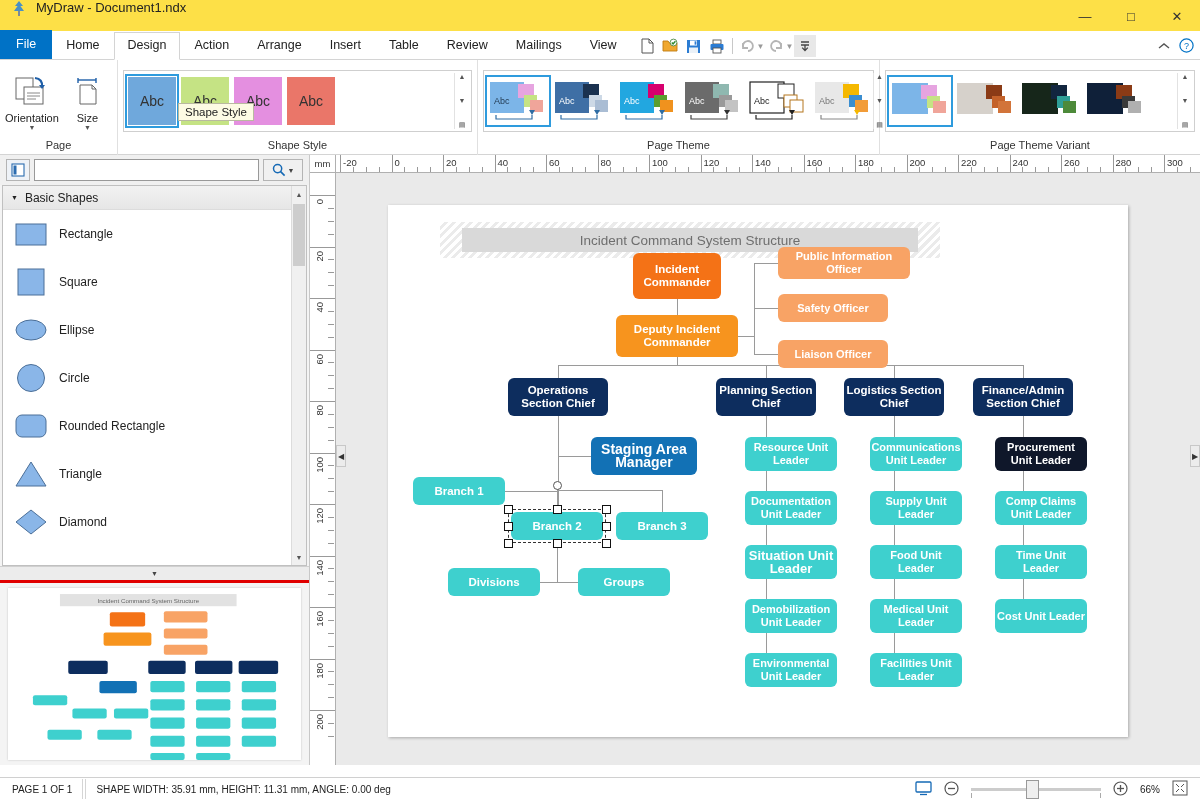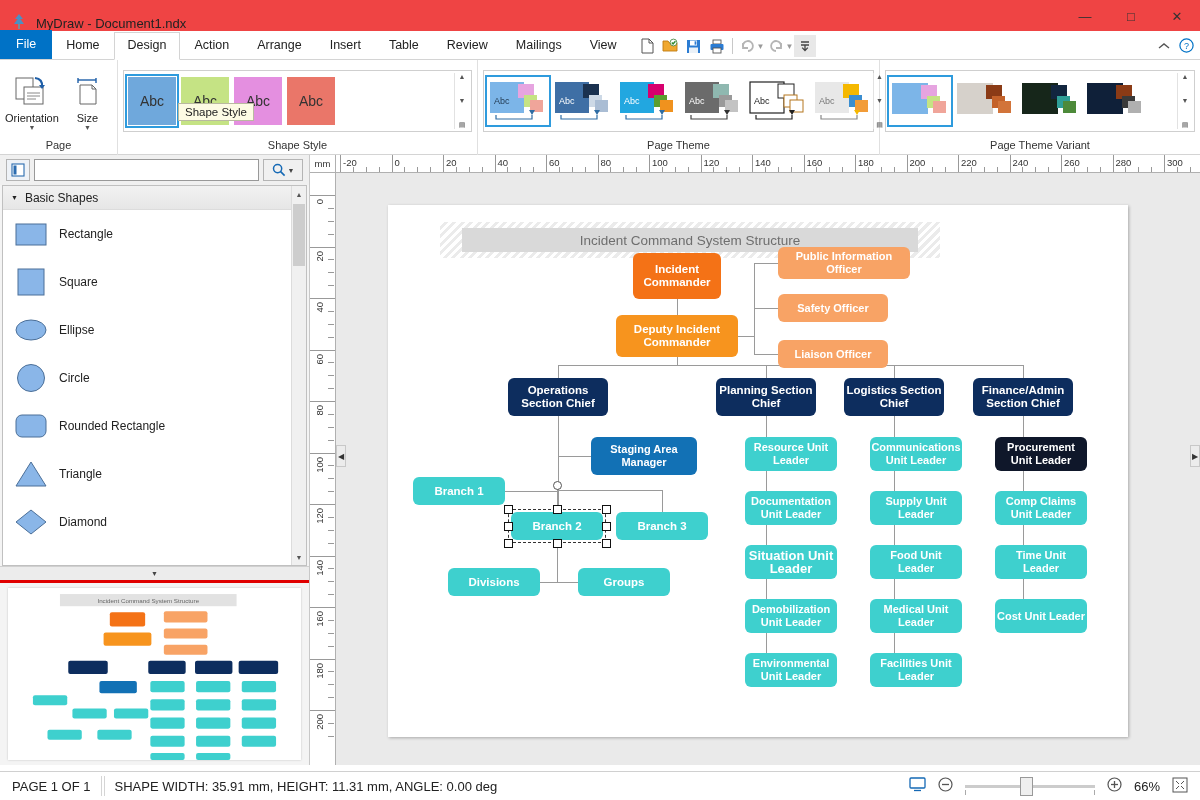--- a/index.html
+++ b/index.html
@@ -2,21 +2,21 @@
 <html><head>
 <meta charset="utf-8">
 <style>
   * { box-sizing: border-box; margin:0; padding:0; }
   body {
     width:1200px; height:800px; overflow:hidden;
     font-family:"Liberation Sans", sans-serif; font-size:12px;
     background:#fff; color:#222; position:relative;
   }
   
-  #titlebar { height:32px; background:#ef4444; display:flex; align-items:flex-end;
+  #titlebar { height:32px; background:#fde047; display:flex; align-items:flex-start;
     border-bottom:1px solid #fff; position:relative; }
   #app-logo { width:18px; height:18px; margin:0 8px 0 10px; position:relative; }
   #app-logo svg { display:block; }
   #title-text { font-size:13px; color:#222; }
   .wbtns { position:absolute; right:0; top:0; display:flex; height:32px; }
   .wbtn { width:46px; height:32px; display:flex; align-items:center; justify-content:center;
     font-size:13px; color:#333; }
   
   #tabbar { height:28px; background:#fff; display:flex; align-items:flex-end;
     border-bottom:1px solid #d4d4d4; position:relative; }
@@ -122,23 +122,23 @@
   #pagebar { height:26px; background:#f0f0f0; border-top:1px solid #c8c8c8;
     display:flex; align-items:center; padding-left:10px; gap:10px; }
   .ptab { border:1px solid #2e9bdd; background:#fff; font-size:11.5px;
     padding:2px 8px; }
   .pall { font-size:11.5px; display:flex; align-items:center; gap:4px; }
   .padd { display:flex; align-items:center; gap:5px; font-size:11.5px; }
   .plus-circle { width:15px; height:15px; border-radius:50%; background:#17a673;
     color:#fff; display:flex; align-items:center; justify-content:center;
     font-size:13px; line-height:13px; }
   
-  #statusbar { position:absolute; bottom:0; left:0; right:0; height:29px;
+  #statusbar { position:absolute; bottom:0; left:0; right:0; height:23px;
     background:#fff; border-top:1px solid #d0d0d0; display:flex; align-items:center;
-    font-size:13px; color:#222; }
+    font-size:10px; color:#222; }
   #statusbar .sep { width:1px; height:20px; background:#d5d5d5; margin:0 10px; }
   #zoomwrap { margin-left:auto; display:flex; align-items:center; gap:12px;
     padding-right:12px; }
   #zslider { width:130px; height:3px; background:#ccc; position:relative; }
   #zhandle { position:absolute; left:55px; top:-8px; width:13px; height:19px;
     background:#efefef; border:1px solid #999; }
   .ztick { position:absolute; top:5px; width:1px; height:5px; background:#aaa; }
   
   .node { position:absolute; border-radius:6px; color:#fff; display:flex;
     align-items:center; justify-content:center; text-align:center;
@@ -770,21 +770,21 @@
           <div id="nodes">
               <div class="node" style="left: 245px; top: 48px; width: 88px; height: 46px; background: rgb(244, 114, 22); font-size: 11.5px;">Incident Commander</div>
               <div class="node" style="left: 228px; top: 110px; width: 122px; height: 42px; background: rgb(247, 148, 30); font-size: 11.5px;">Deputy Incident Commander</div>
               <div class="node" style="left: 390px; top: 42px; width: 132px; height: 32px; background: rgb(248, 163, 101); font-size: 11px;">Public Information Officer</div>
               <div class="node" style="left: 390px; top: 89px; width: 110px; height: 28px; background: rgb(248, 163, 101); font-size: 11px;">Safety Officer</div>
               <div class="node" style="left: 390px; top: 135px; width: 110px; height: 28px; background: rgb(248, 163, 101); font-size: 11px;">Liaison Officer</div>
               <div class="node" style="left: 120px; top: 173px; width: 100px; height: 38px; background: rgb(13, 45, 94); font-size: 11.5px;">Operations Section Chief</div>
               <div class="node" style="left: 328px; top: 173px; width: 100px; height: 38px; background: rgb(13, 45, 94); font-size: 11.5px;">Planning Section Chief</div>
               <div class="node" style="left: 456px; top: 173px; width: 100px; height: 38px; background: rgb(13, 45, 94); font-size: 11.5px;">Logistics Section Chief</div>
               <div class="node" style="left: 585px; top: 173px; width: 100px; height: 38px; background: rgb(13, 45, 94); font-size: 11.5px;">Finance/Admin Section Chief</div>
-              <div class="node" style="left: 203px; top: 232px; width: 106px; height: 38px; background: rgb(18, 113, 181); font-size: 11px;">Staging Area Manager</div>
+              <div class="node" style="left: 203px; top: 232px; width: 106px; height: 38px; background: rgb(18, 113, 181); font-size: 14px;">Staging Area Manager</div>
               <div class="node" style="left: 25px; top: 272px; width: 92px; height: 28px; background: rgb(62, 208, 206); font-size: 11.5px;">Branch 1</div>
               <div class="node" style="left: 123px; top: 307px; width: 92px; height: 28px; background: rgb(62, 208, 206); font-size: 11.5px;">Branch 2</div>
               <div class="seldash" style="left: 120px; top: 304px; width: 98px; height: 34px;"></div>
               <div class="handle" style="left: 115.5px; top: 299.5px;"></div>
               <div class="handle" style="left: 164.5px; top: 299.5px;"></div>
               <div class="handle" style="left: 213.5px; top: 299.5px;"></div>
               <div class="handle" style="left: 115.5px; top: 316.5px;"></div>
               <div class="handle" style="left: 213.5px; top: 316.5px;"></div>
               <div class="handle" style="left: 115.5px; top: 333.5px;"></div>
               <div class="handle" style="left: 164.5px; top: 333.5px;"></div>

